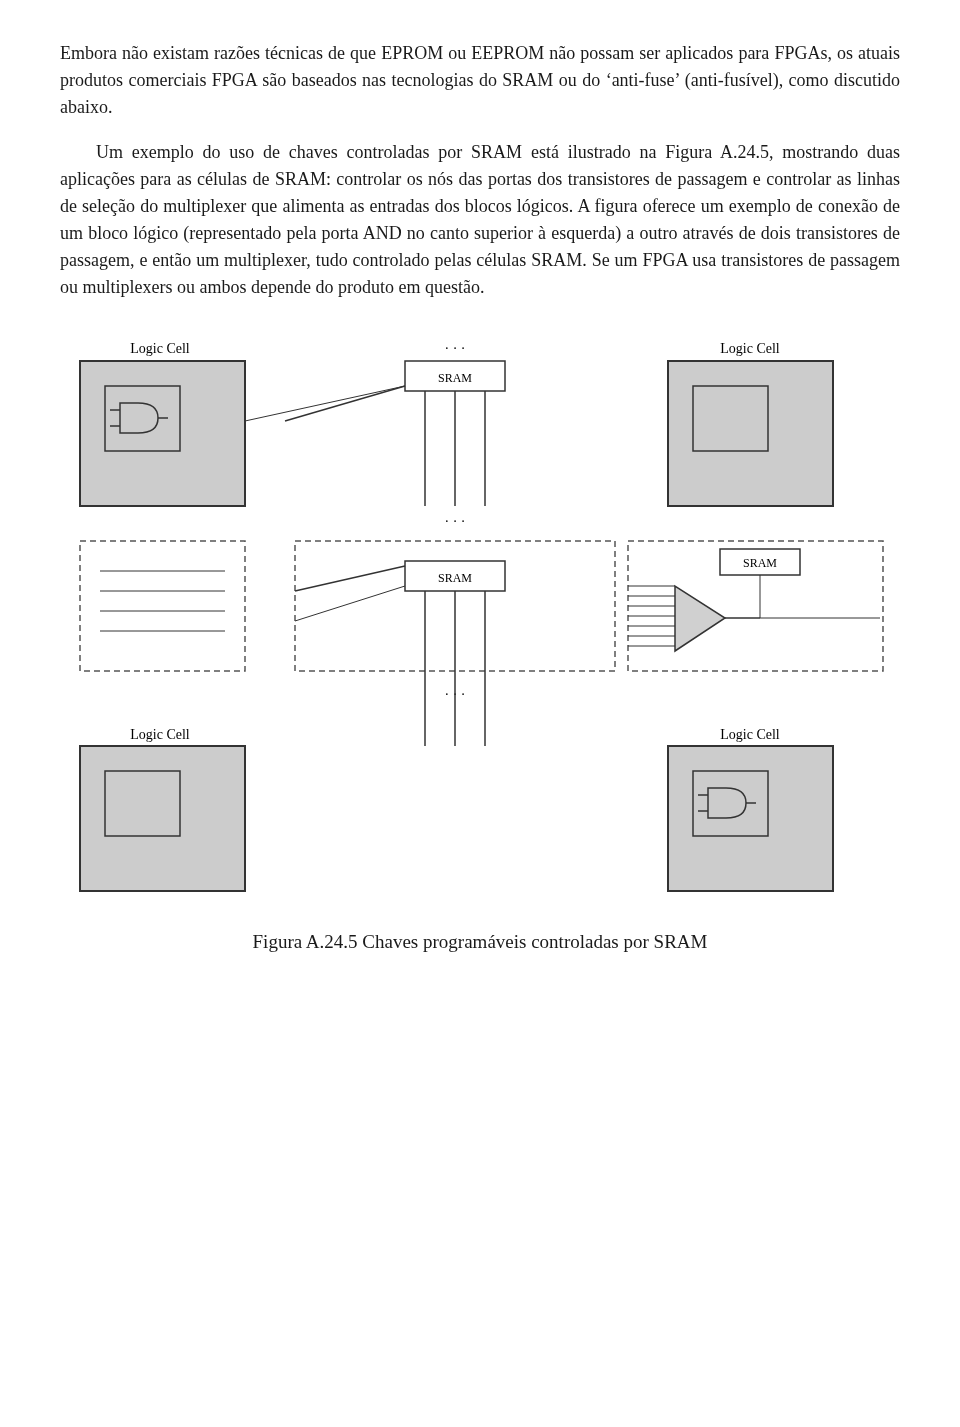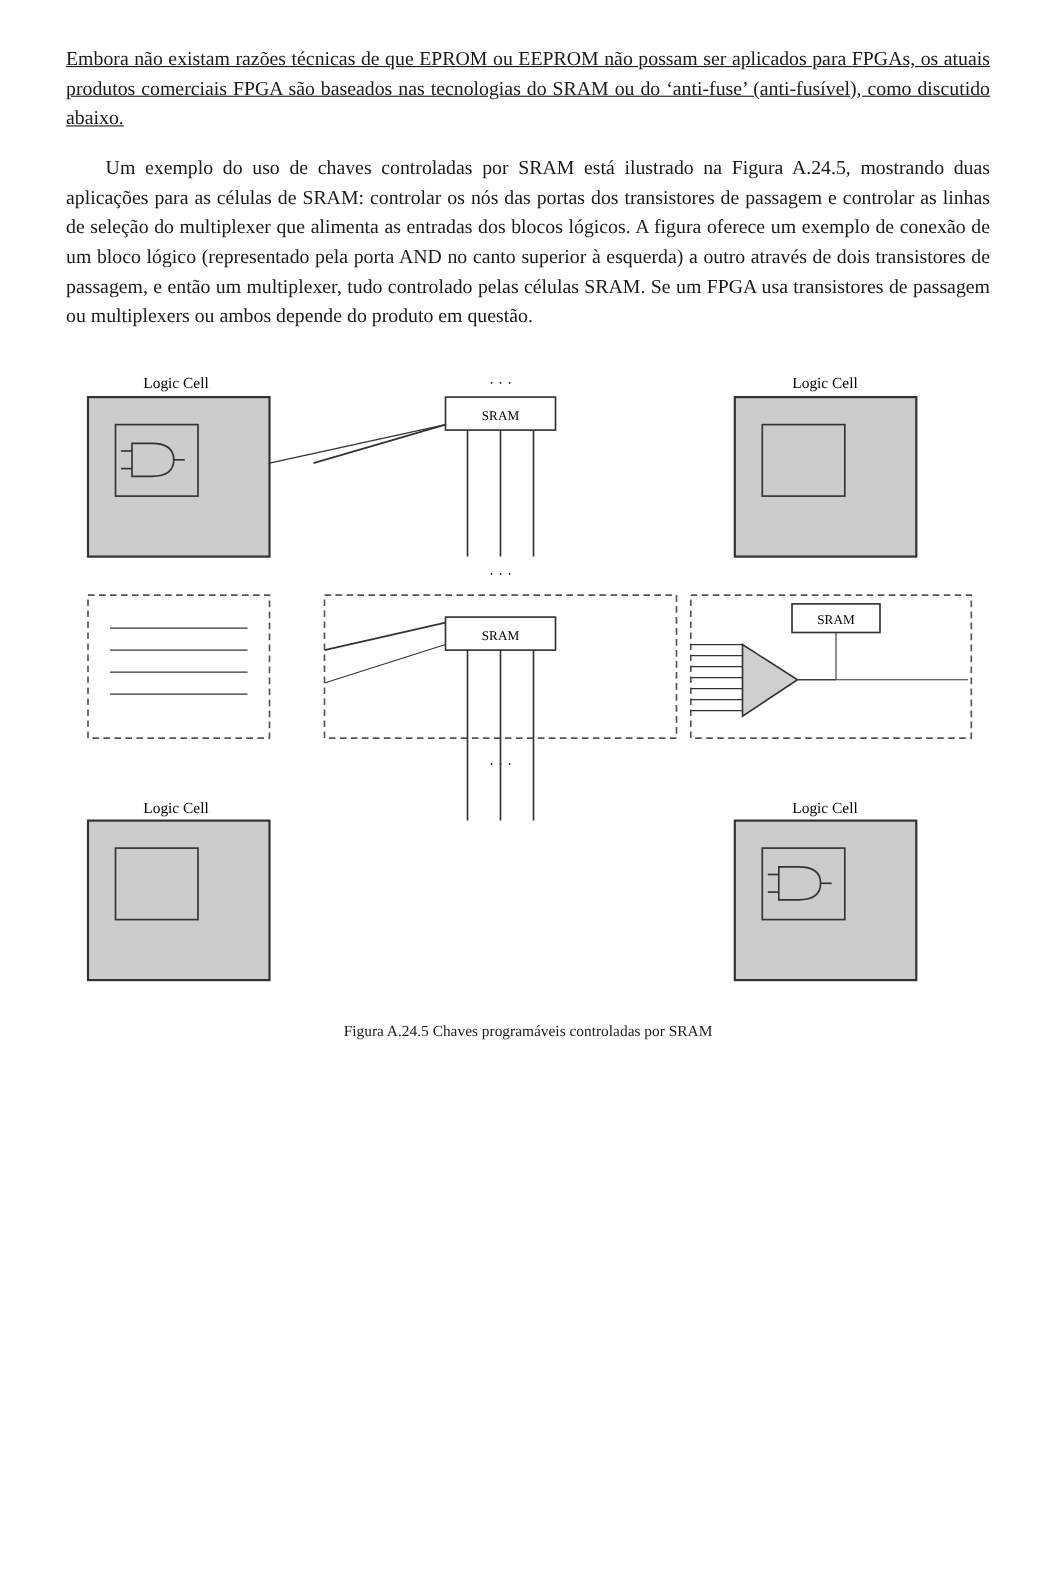--- a/index.html
+++ b/index.html
@@ -19,38 +19,38 @@
     }
     .diagram-area {
       margin: 30px auto 20px auto;
       width: 820px;
       position: relative;
       text-decoration: underline;
     }
     
     .figure-caption {
       text-align: center;
-      font-size: 14px;
+      font-size: 19px;
       font-family: "Times New Roman", Times, serif;
       margin-top: 18px;
       font-weight: normal;
     }
     
     .diagram-svg {
       display: block;
       margin: 0 auto;
     }
     .indent {
       text-indent: 2em;
     }
   </style>
 </head>
 <body>
 
-<div class="text-block" style="text-indent:0;text-decoration:underline;">
+<div class="text-block" style="text-indent:0;">
   <span>Embora não existam razões técnicas de que EPROM ou EEPROM não possam ser aplicados para FPGAs, os atuais produtos comerciais FPGA são baseados nas tecnologias do SRAM ou do ‘anti-fuse’ (anti-fusível), como discutido abaixo.</span>
 </div>
 
 <div class="text-block indent">
   <span>Um exemplo do uso de chaves controladas por SRAM está ilustrado na Figura A.24.5, mostrando duas aplicações para as células de SRAM: controlar os nós das portas dos transistores de passagem e controlar as linhas de seleção do multiplexer que alimenta as entradas dos blocos lógicos. A figura oferece um exemplo de conexão de um bloco lógico (representado pela porta AND no canto superior à esquerda) a outro através de dois transistores de passagem, e então um multiplexer, tudo controlado pelas células SRAM. Se um FPGA usa transistores de passagem ou multiplexers ou ambos depende do produto em questão.</span>
 </div>
 
 <div class="diagram-area">
   <svg class="diagram-svg" width="820" height="580" viewBox="0 0 820 580" xmlns="http://www.w3.org/2000/svg">
 

